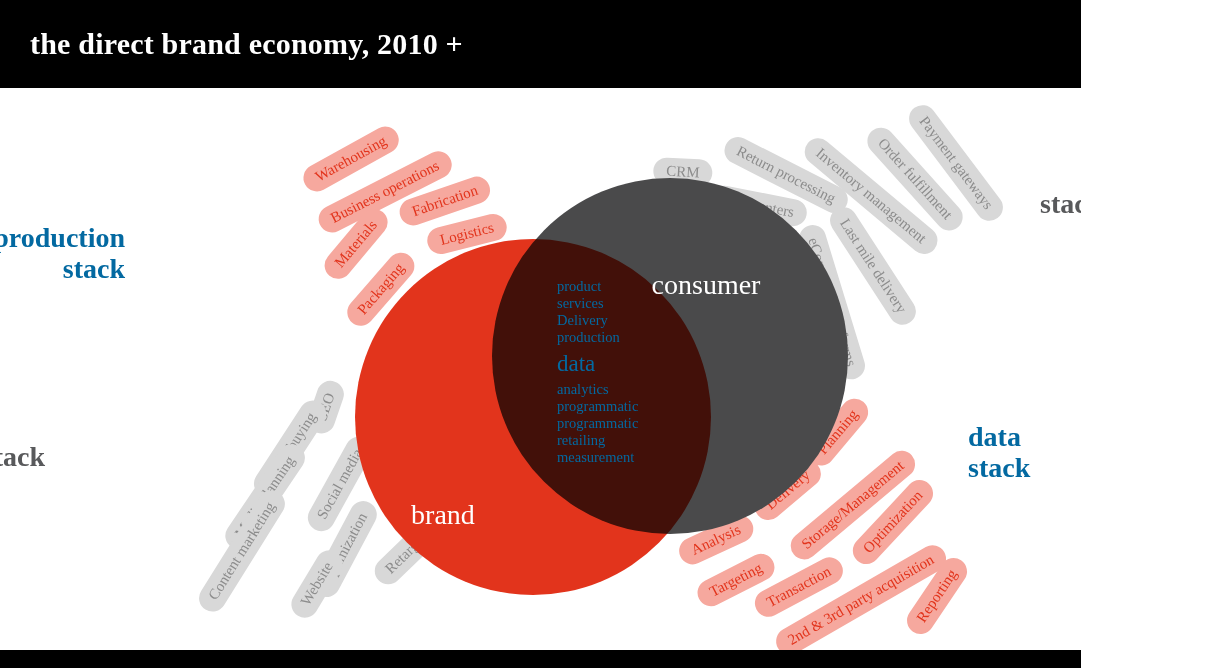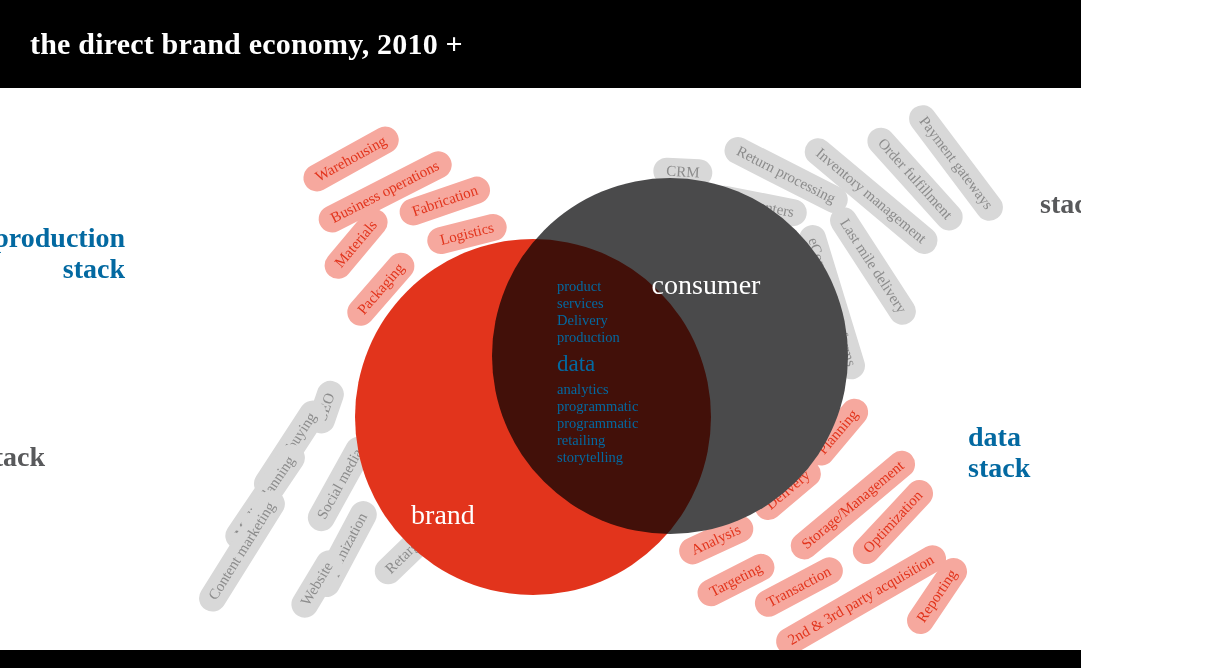--- a/index.html
+++ b/index.html
@@ -161,18 +161,18 @@
   <div class="overlap-text">
     <div>product</div>
     <div>services</div>
     <div>Delivery</div>
     <div>production</div>
     <div class="data-word">data</div>
     <div>analytics</div>
     <div>programmatic</div>
     <div>programmatic</div>
     <div>retailing</div>
-    <div>storytelling</div>
+    <div>measurement</div>
   </div>
 
   <div class="bottombar"></div>
 
 </div>
 
 </body></html>

